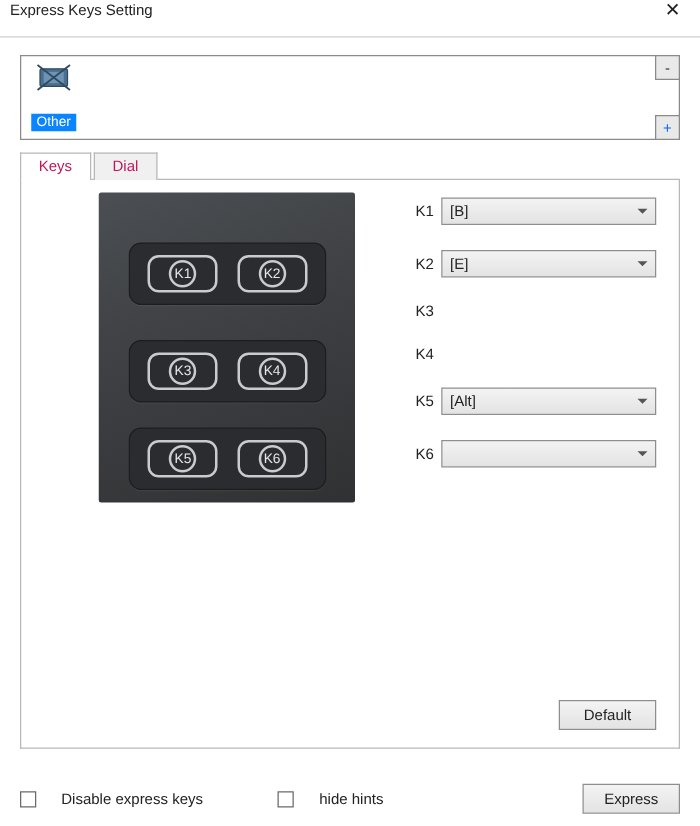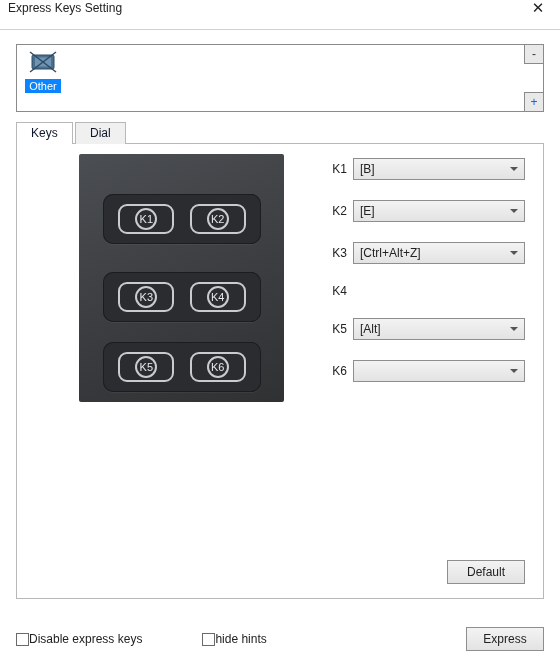--- a/index.html
+++ b/index.html
@@ -23,21 +23,21 @@
   .appstrip {
     border: 1px solid #8a8a8a; height: 68px; position: relative; background: #fff;
     display: flex; align-items: flex-start; padding: 4px;
   }
   .appitem { width: 44px; text-align: center; }
   .appitem .icon {
     width: 32px; height: 28px; margin: 0 auto; position: relative;
   }
   .tablet-svg { display: block; margin: 0 auto; }
   .appitem .label {
-    display: inline-block; margin-top: 2px; padding: 1px 4px;
+    display: inline-block; margin-top: 14px; padding: 1px 4px;
     background: #0a84ff; color: #fff; font-size: 11px;
   }
   .side-buttons {
     position: absolute; right: -1px; top: -1px; bottom: -1px; width: 20px;
     display: flex; flex-direction: column;
   }
   .side-btn {
     border: 1px solid #8a8a8a; background: #e9e9e9; width: 20px; height: 20px;
     font-size: 12px; line-height: 18px; text-align: center; color: #333;
   }
@@ -45,21 +45,21 @@
   .side-btn.plus  { margin-top: auto; color: #0a66ff; }
 
   
   .tabbar {
     margin: 6px 16px 0 16px; height: 22px; position: relative;
     border-bottom: 1px solid #b8b8b8;
   }
   .tab {
     display: inline-block; height: 22px; line-height: 20px; padding: 0 14px;
     border: 1px solid #b8b8b8; border-bottom: none;
-    background: #f0f0f0; font-size: 12px; color: #0f172a;
+    background: #f0f0f0; font-size: 12px; color: #be185d;
     margin-right: -1px; position: relative; top: 0;
   }
   .tab.active { background: #fff; z-index: 2; }
   .tab.active::after {
     content: ""; position: absolute; left: 0; right: 0; bottom: -1px; height: 1px; background: #fff;
   }
   .tabpanel {
     border: 1px solid #b8b8b8; border-top: none; margin: 0 16px 0 16px;
     height: 455px; position: relative; background: #fff;
   }
@@ -111,21 +111,21 @@
     min-width: 78px; height: 24px; border: 1px solid #8e8e8e;
     background: linear-gradient(#f3f3f3, #e3e3e3);
     font-size: 12px; color: #222; padding: 0 14px;
   }
 
   
   .bottombar {
     position: absolute; left: 0; right: 0; bottom: 0;
     padding: 8px 16px 10px 16px; display: flex; align-items: center;
   }
-  .chk { display: inline-flex; align-items: center; gap: 0; font-size: 12px; color: #222; }
+  .chk { display: inline-flex; align-items: center; gap: 20px; font-size: 12px; color: #222; }
   .chkbox { width: 13px; height: 13px; border: 1px solid #6a6a6a; background: #fff; display: inline-block; }
   .bottombar .spacer { flex: 1; }
   .bottombar .winbtn { min-width: 78px; margin-left: 12px; }
   .chk.first { margin-right: 60px; }
 </style>
 </head>
 <body>
 
 <div class="titlebar">
   <span class="title">Express Keys Setting</span>
@@ -206,24 +206,20 @@
     </div>
     <div class="bindrow">
       <span class="lbl">K2</span>
       <div class="combo">
         <span>[E]</span>
         <span class="chev"></span>
       </div>
     </div>
     <div class="bindrow">
       <span class="lbl">K3</span>
-      <div class="combo">
-        <span>[Ctrl+Alt+Z]</span>
-        <span class="chev"></span>
-      </div>
     </div>
     <div class="bindrow">
       <span class="lbl">K4</span>
     </div>
     <div class="bindrow">
       <span class="lbl">K5</span>
       <div class="combo">
         <span>[Alt]</span>
         <span class="chev"></span>
       </div>

